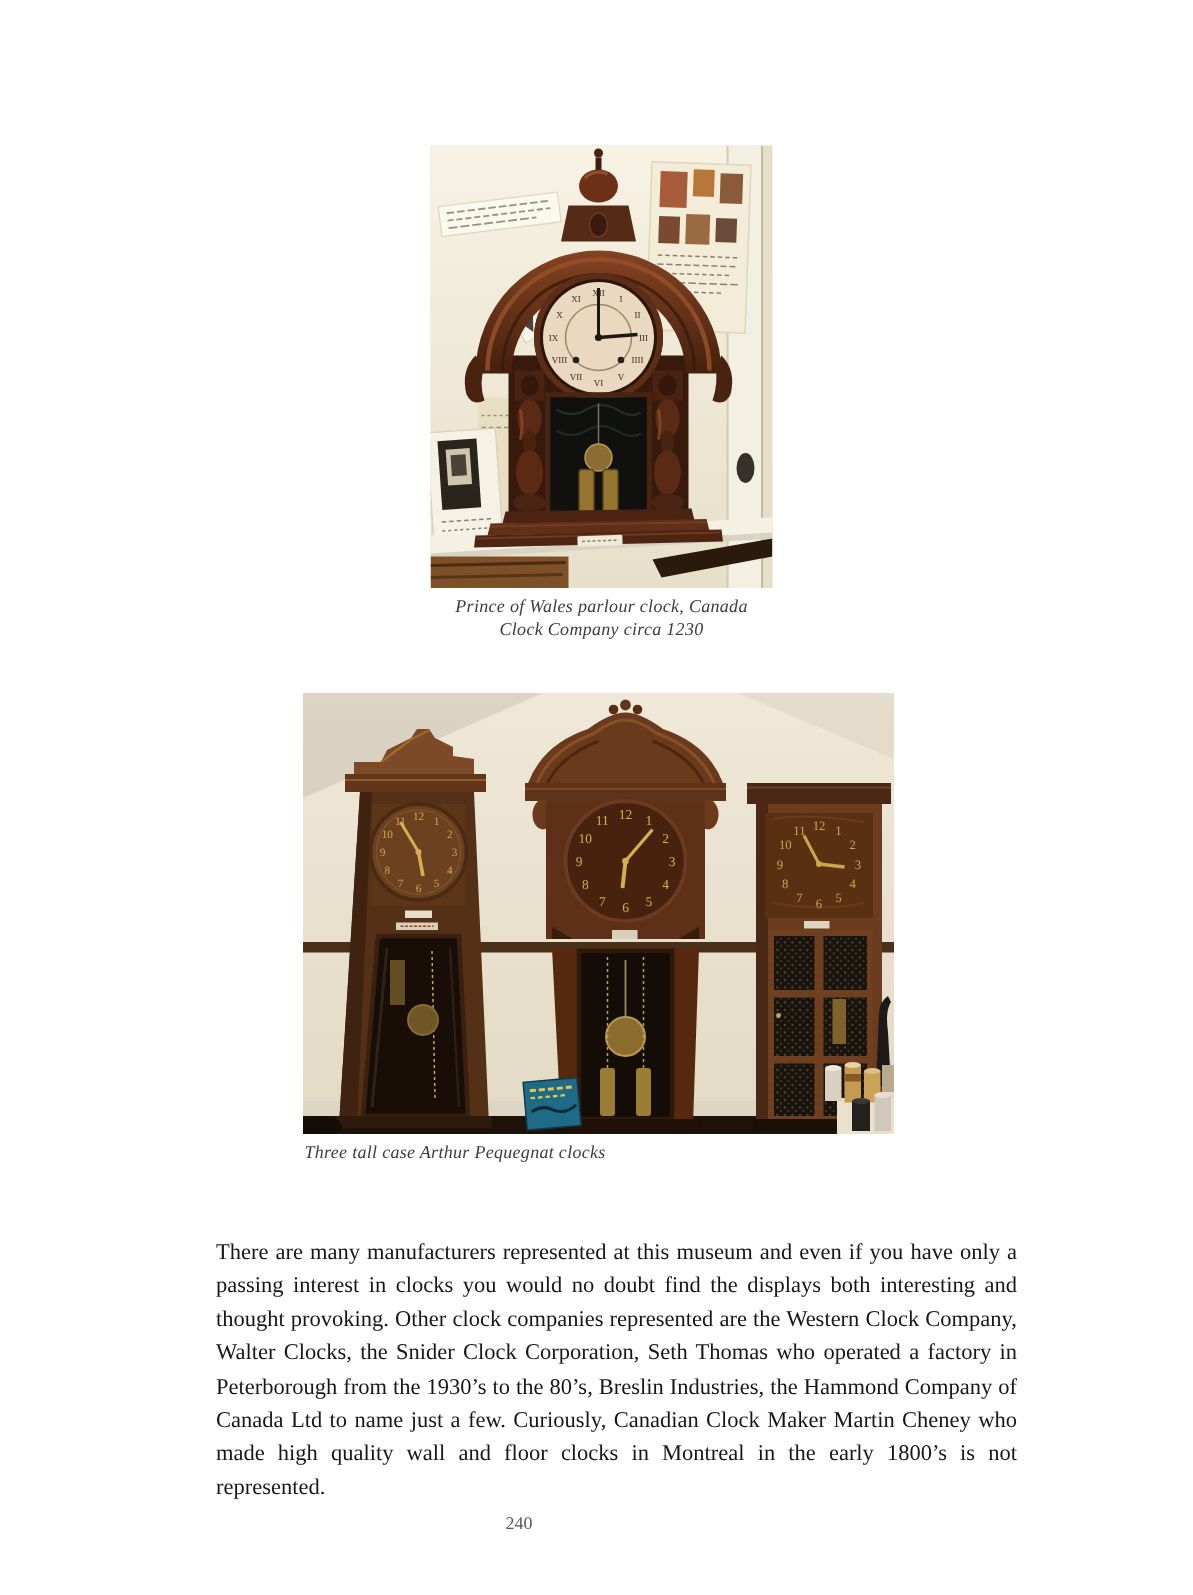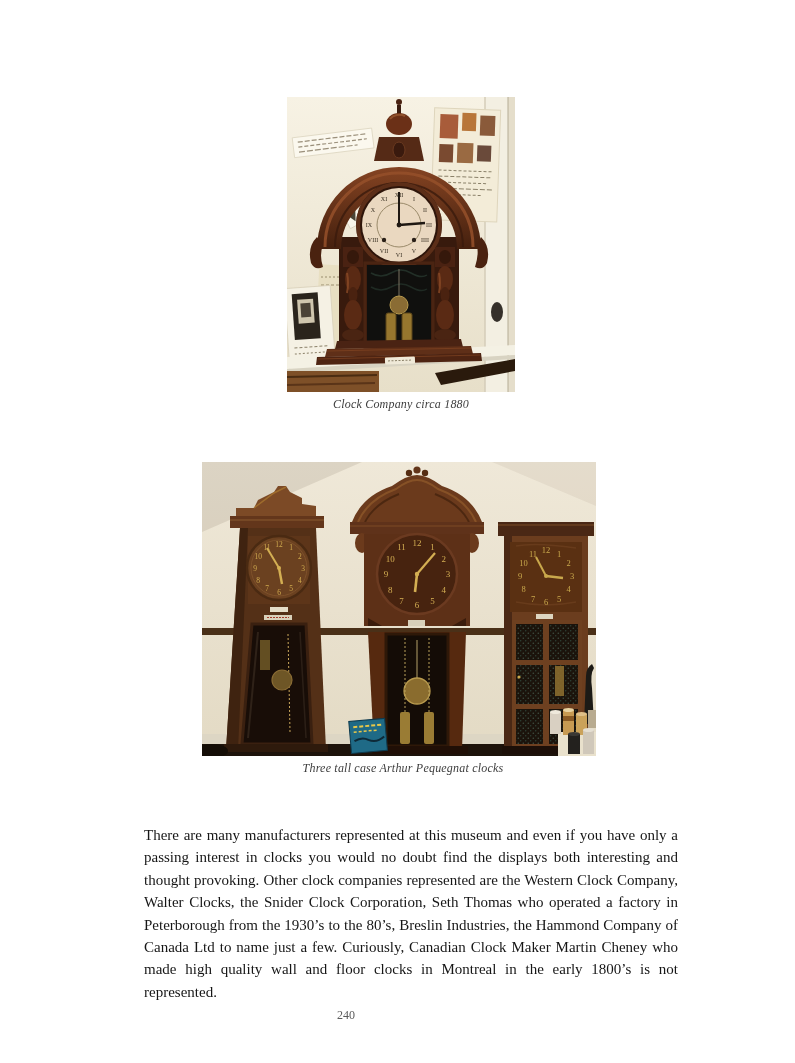--- a/index.html
+++ b/index.html
@@ -9,21 +9,21 @@
   }
   .figure{position:absolute;overflow:hidden;background:#e9e1cc;}
   .figure svg{display:block;}
   #figure-parlour{left:287px;top:97px;width:228px;height:295px;}
   #figure-tallcase{left:202px;top:462px;width:394px;height:294px;}
   .caption{
     position:absolute;font-style:italic;font-size:12px;color:#3d3d3d;
     letter-spacing:.2px;font-family:"Liberation Serif", serif;
   }
   #caption-parlour{left:287px;top:397px;width:228px;text-align:center;line-height:15px;}
-  #caption-tallcase{left:203px;top:761px;width:400px;text-align:center;}
+  #caption-tallcase{left:203px;top:761px;width:400px;text-align:left;}
   .body-paragraph{
     position:absolute;left:144px;top:809px;width:534px;
     font-size:15px;line-height:22.4px;text-align:justify;color:#161616;
   }
   .page-number{
     position:absolute;top:1008px;left:0;width:692px;text-align:center;
     font-size:12px;color:#5a5a5a;
   }
 </style>
 </head>
@@ -189,21 +189,22 @@
           <g transform="rotate(-2 113 264)">
             <rect x="98" y="260" width="30" height="7" rx="1" fill="#efe9d8"></rect>
             <line x1="101" y1="263.5" x2="125" y2="263.5" stroke="#8a8068" stroke-width="1" stroke-dasharray="2,1.5"></line>
           </g>
         </g>
       </g>
     </svg>
   </div>
 
   <div class="caption" id="caption-parlour">
-    <span style="display:block">Clock Company circa 1880</span>
+    <span style="display:block">Prince of Wales parlour clock, Canada</span>
+    <span style="display:block">Clock Company circa 1230</span>
   </div>
 
   <div class="figure" id="figure-tallcase">
     <svg width="394" height="294" viewBox="0 0 394 294">
       <defs>
         <linearGradient id="wall2" x1="0" y1="0" x2="0" y2="1">
           <stop offset="0" stop-color="#efe8d8"></stop>
             <stop offset="1" stop-color="#e3dac4"></stop>
         </linearGradient>
         <pattern id="fret" width="5" height="5" patternUnits="userSpaceOnUse">

